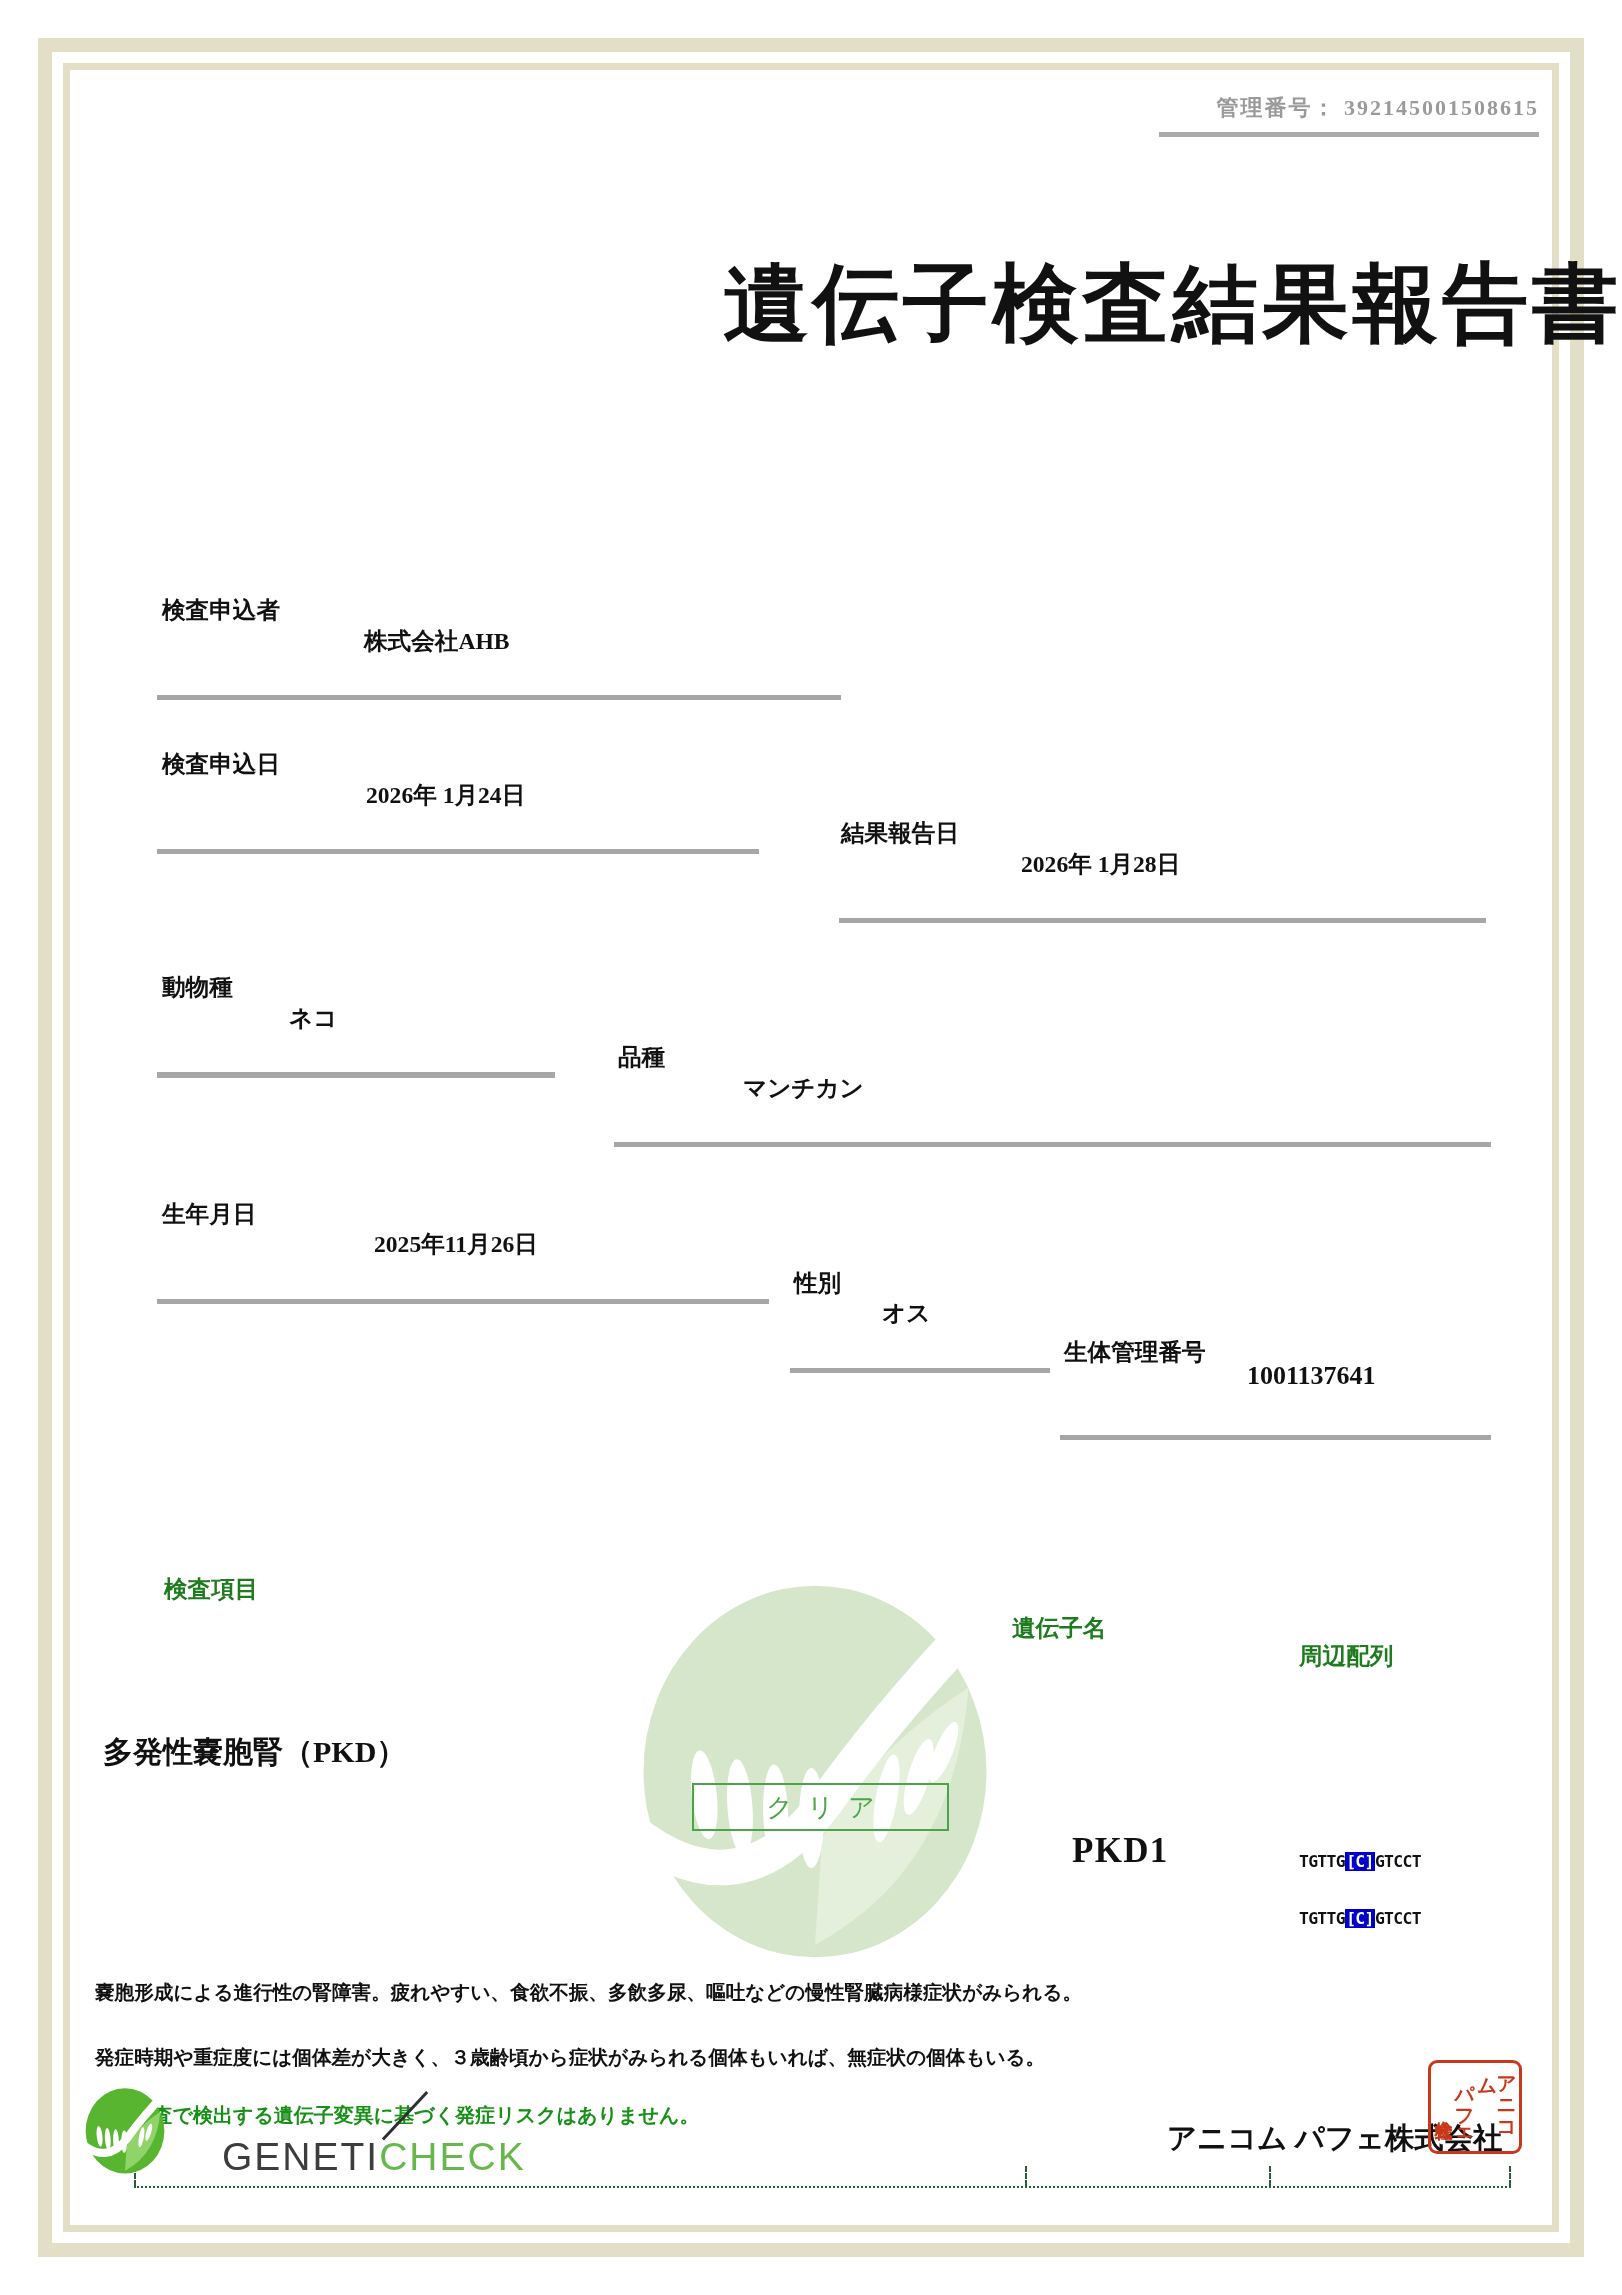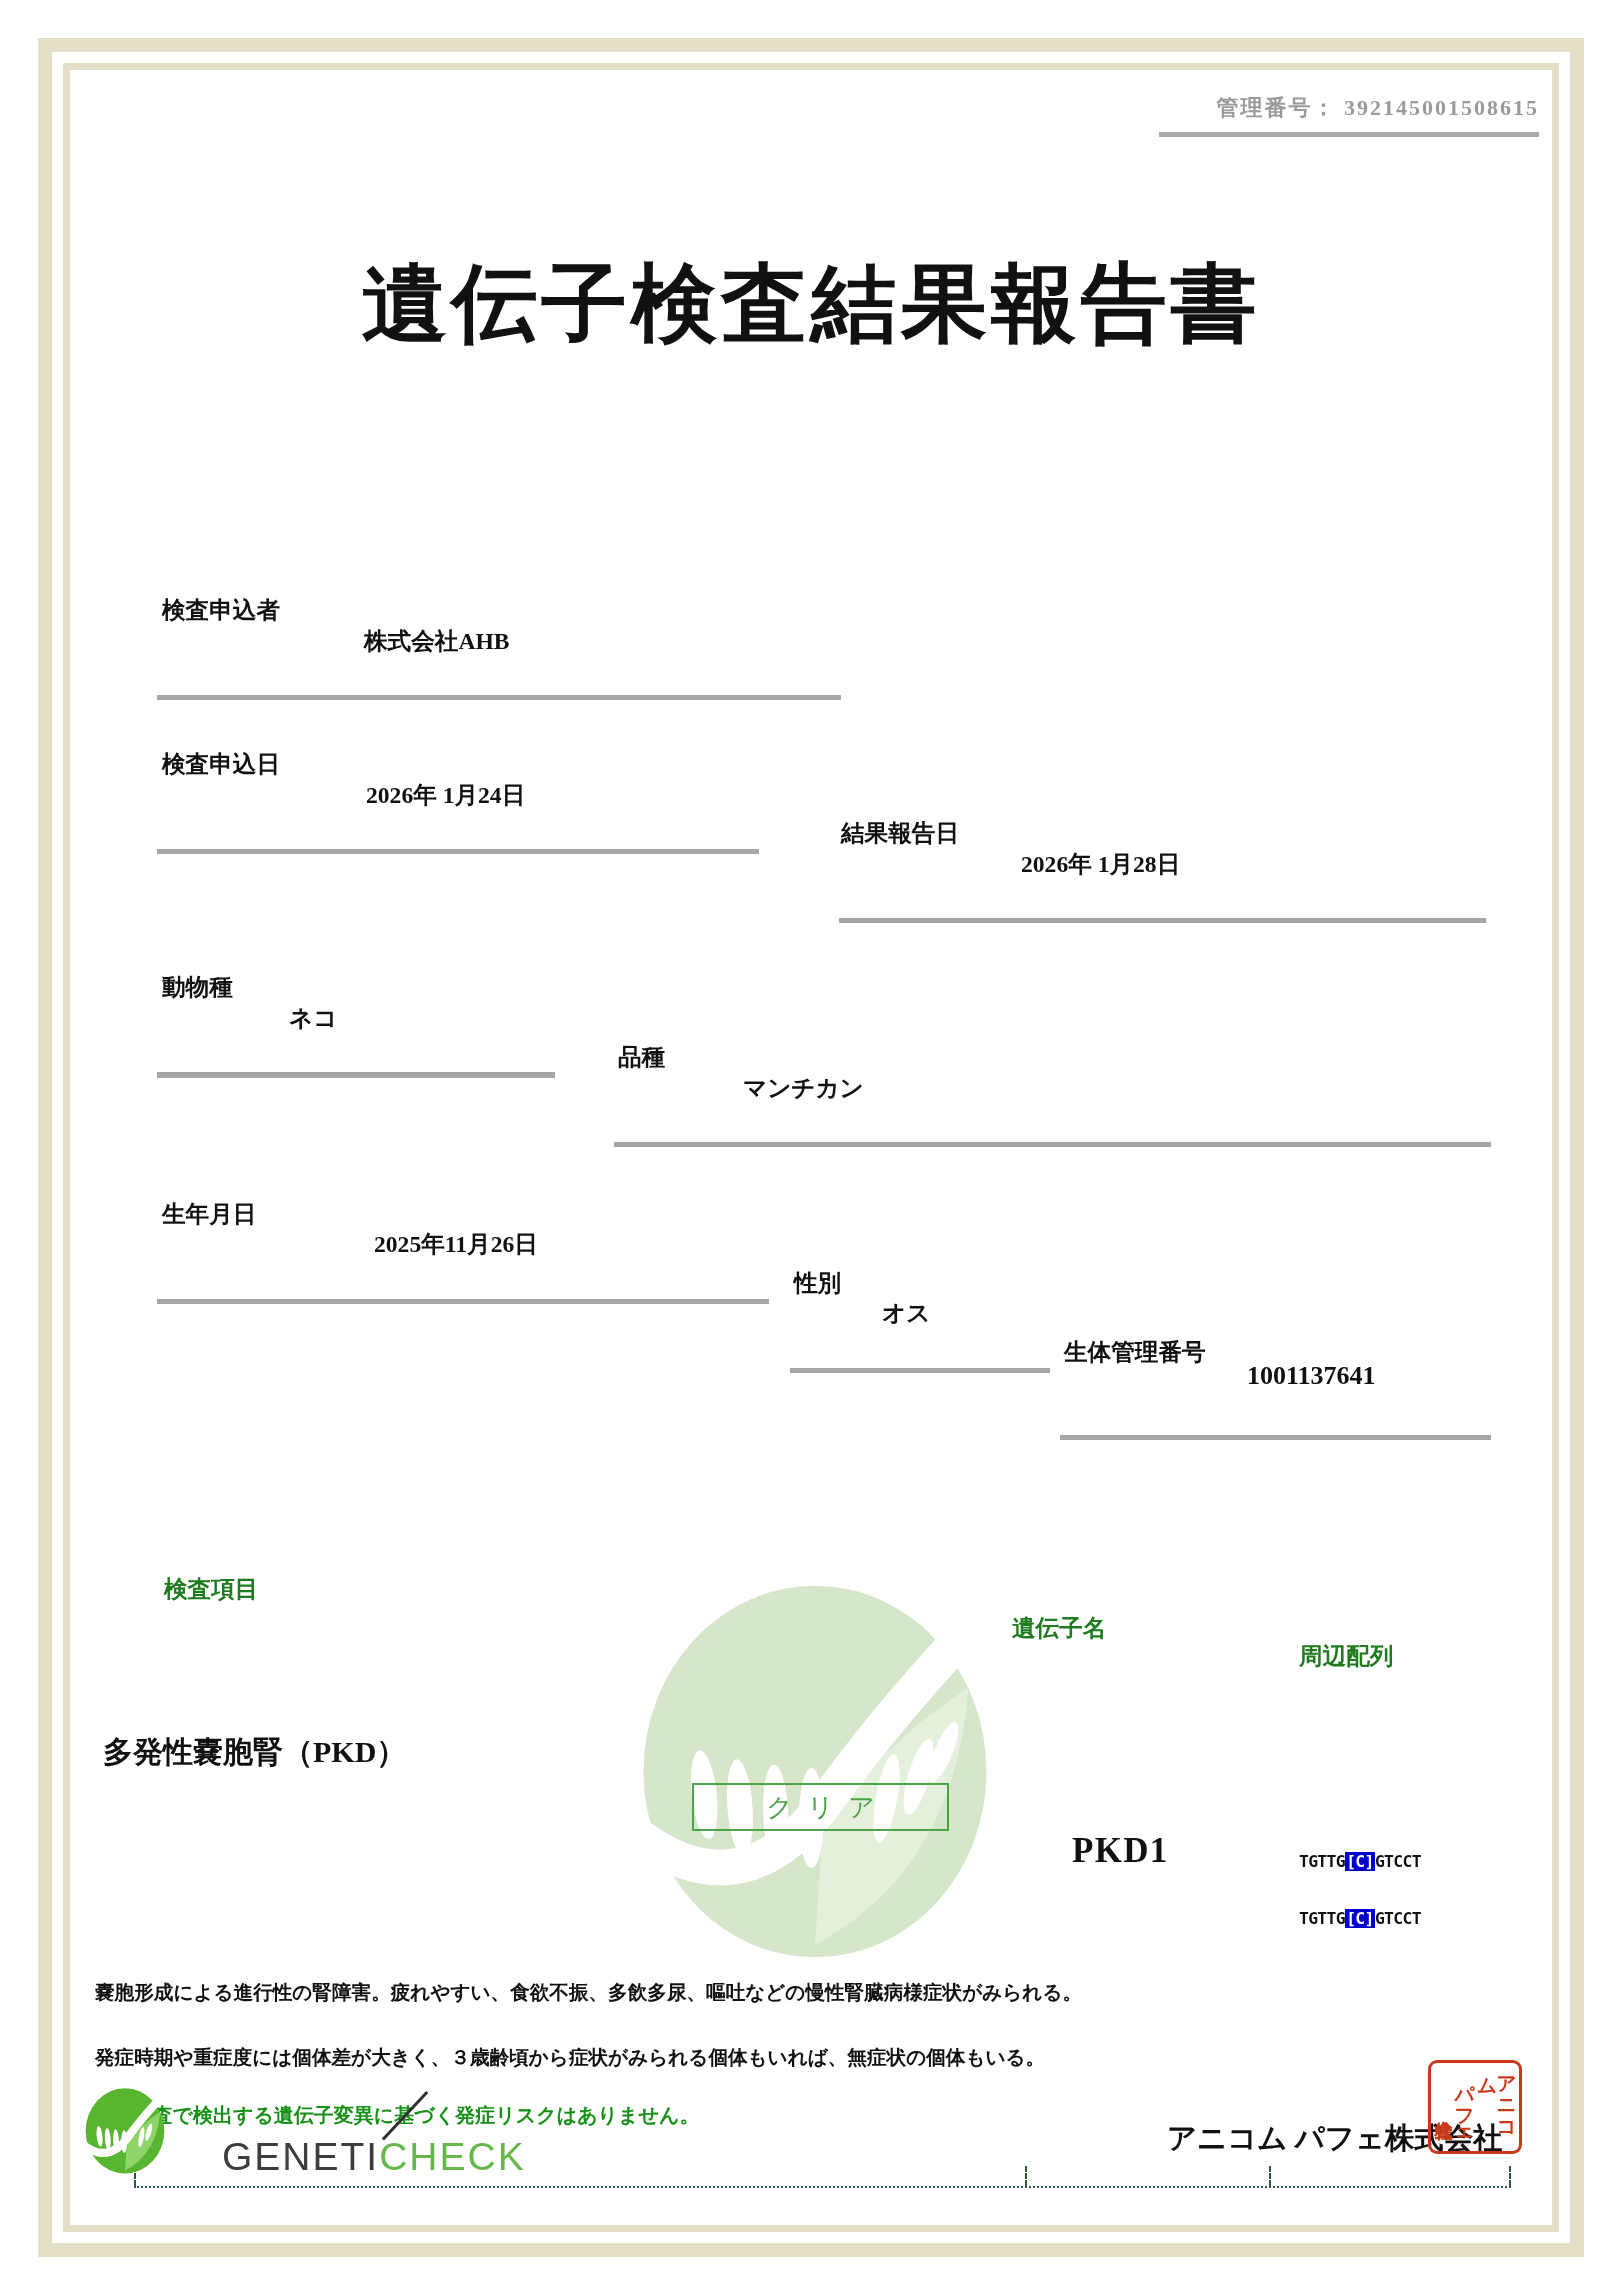--- a/index.html
+++ b/index.html
@@ -23,21 +23,21 @@
     position:relative;width:1622px;height:2295px;background:#fff;overflow:hidden;
     font-family:"Liberation Serif","DejaVu Serif",serif;color:var(--ink);border-radius:7px;
   }
   .frame-outer{position:absolute;inset:38px;border:14.4px solid var(--beige);}
   .frame-inner{position:absolute;inset:63px;border:7.2px solid var(--beige);}
 
   .mgmt{position:absolute;top:93px;right:83px;text-align:right;}
   .mgmt-text{font-size:22px;color:var(--gray-text);letter-spacing:2px;font-weight:600;}
   .mgmt-bar{margin-top:9.2px;margin-left:auto;width:380px;height:4.6px;background:#ababab;}
 
-  .title{position:absolute;top:202px;left:0;width:100%;text-align:center;
+  .title{position:absolute;top:202px;left:0;width:100%;text-align:right;
          font-size:86px;font-weight:700;letter-spacing:3.9px;}
 
   .lbl{position:absolute;font-size:23.6px;font-weight:700;white-space:nowrap;}
   .val{position:absolute;font-size:23.6px;font-weight:600;white-space:nowrap;}
   .uline{position:absolute;height:5.2px;background:var(--gray-line);}
 
   .sec-head{position:absolute;font-size:23.6px;font-weight:700;color:var(--green-head);white-space:nowrap;}
   .item-name{position:absolute;left:103px;top:924px;font-size:30px;font-weight:700;white-space:nowrap;}
   .clear-box{position:absolute;left:692px;top:934px;width:257px;height:48px;
              border:2.6px solid var(--green-clear);display:flex;align-items:center;justify-content:center;}

